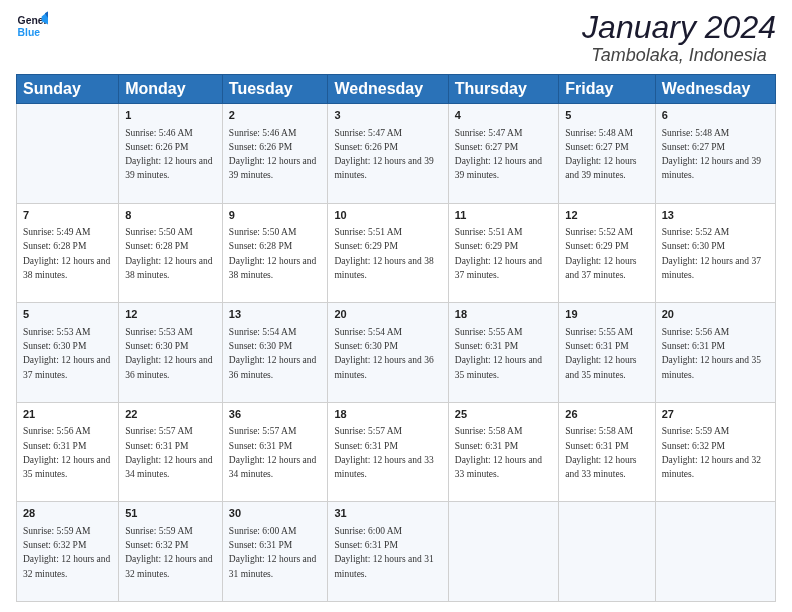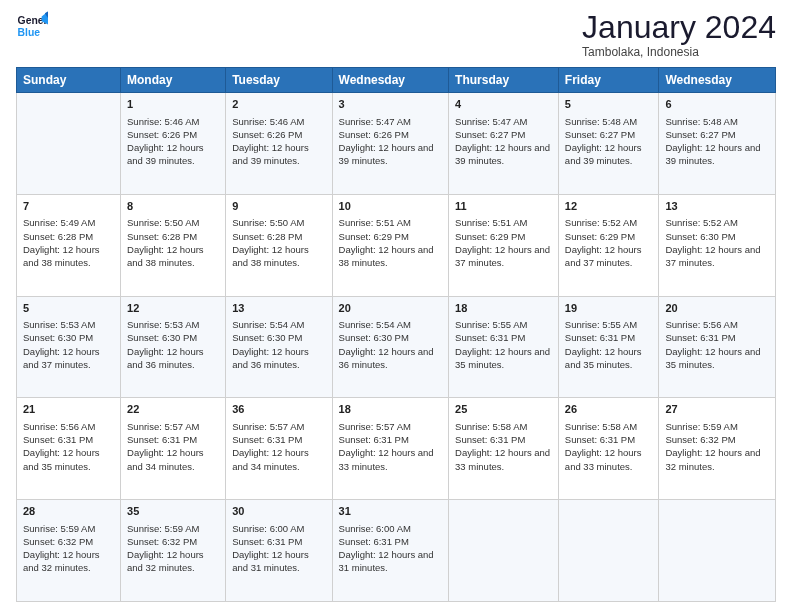--- a/index.html
+++ b/index.html
@@ -27,44 +27,45 @@
     .logo {
       display: flex;
       align-items: center;
       gap: 4px;
     }
     .logo-icon {
       width: 32px;
       height: 32px;
     }
     .title-block {
-      text-align: left;
+      text-align: center;
+      font-style: italic;
     }
     .month-title {
       font-size: 32px;
       font-weight: normal;
       color: #1a1a2e;
       line-height: 1.1;
     }
     .location {
-      font-size: 12px;
+      font-size: 18px;
       color: #444;
     }
     table {
       width: 100%;
       border-collapse: collapse;
       flex: 1;
       font-size: 10px;
     }
     thead tr th {
       background-color: #2a72b8;
       color: #fff;
       padding: 5px 6px;
       text-align: left;
-      font-size: 12px;
+      font-size: 16px;
       font-weight: bold;
       border: 1px solid #1e5a96;
     }
     tbody tr td {
       border: 1px solid #d0d0d0;
       vertical-align: top;
       padding: 4px 6px;
       font-size: 9.5px;
       color: #222;
       line-height: 1.4;
@@ -77,20 +78,21 @@
       background-color: #ffffff;
     }
     .day-number {
       font-weight: bold;
       font-size: 11px;
       display: block;
       margin-bottom: 2px;
     }
     .day-info {
       color: #333;
+      font-family: Liberation Serif, serif;
     }
   </style>
 </head>
 <body>
 
 <div class="page">
   <div class="header">
     <div class="logo">
       <svg class="logo-icon" viewBox="0 0 40 40" xmlns="http://www.w3.org/2000/svg">
         <text x="2" y="18" font-size="13" font-weight="bold" fill="#1a1a2e" font-family="Arial">General</text>
@@ -149,21 +151,21 @@
           <td><span class="day-number">21</span><span class="day-info">Sunrise: 5:56 AM<br>Sunset: 6:31 PM<br>Daylight: 12 hours and 35 minutes.</span></td>
           <td><span class="day-number">22</span><span class="day-info">Sunrise: 5:57 AM<br>Sunset: 6:31 PM<br>Daylight: 12 hours and 34 minutes.</span></td>
           <td><span class="day-number">36</span><span class="day-info">Sunrise: 5:57 AM<br>Sunset: 6:31 PM<br>Daylight: 12 hours and 34 minutes.</span></td>
           <td><span class="day-number">18</span><span class="day-info">Sunrise: 5:57 AM<br>Sunset: 6:31 PM<br>Daylight: 12 hours and 33 minutes.</span></td>
           <td><span class="day-number">25</span><span class="day-info">Sunrise: 5:58 AM<br>Sunset: 6:31 PM<br>Daylight: 12 hours and 33 minutes.</span></td>
           <td><span class="day-number">26</span><span class="day-info">Sunrise: 5:58 AM<br>Sunset: 6:31 PM<br>Daylight: 12 hours and 33 minutes.</span></td>
           <td><span class="day-number">27</span><span class="day-info">Sunrise: 5:59 AM<br>Sunset: 6:32 PM<br>Daylight: 12 hours and 32 minutes.</span></td>
         </tr>
         <tr>
           <td><span class="day-number">28</span><span class="day-info">Sunrise: 5:59 AM<br>Sunset: 6:32 PM<br>Daylight: 12 hours and 32 minutes.</span></td>
-          <td><span class="day-number">35</span><span class="day-info">Sunrise: 5:59 AM<br>Sunset: 6:32 PM<br>Daylight: 12 hours and 32 minutes.</span></td>
+          <td><span class="day-number">51</span><span class="day-info">Sunrise: 5:59 AM<br>Sunset: 6:32 PM<br>Daylight: 12 hours and 32 minutes.</span></td>
           <td><span class="day-number">30</span><span class="day-info">Sunrise: 6:00 AM<br>Sunset: 6:31 PM<br>Daylight: 12 hours and 31 minutes.</span></td>
           <td><span class="day-number">31</span><span class="day-info">Sunrise: 6:00 AM<br>Sunset: 6:31 PM<br>Daylight: 12 hours and 31 minutes.</span></td>
           <td></td>
           <td></td>
           <td></td>
         </tr>
       </tbody>
   </table>
 </div>
 

